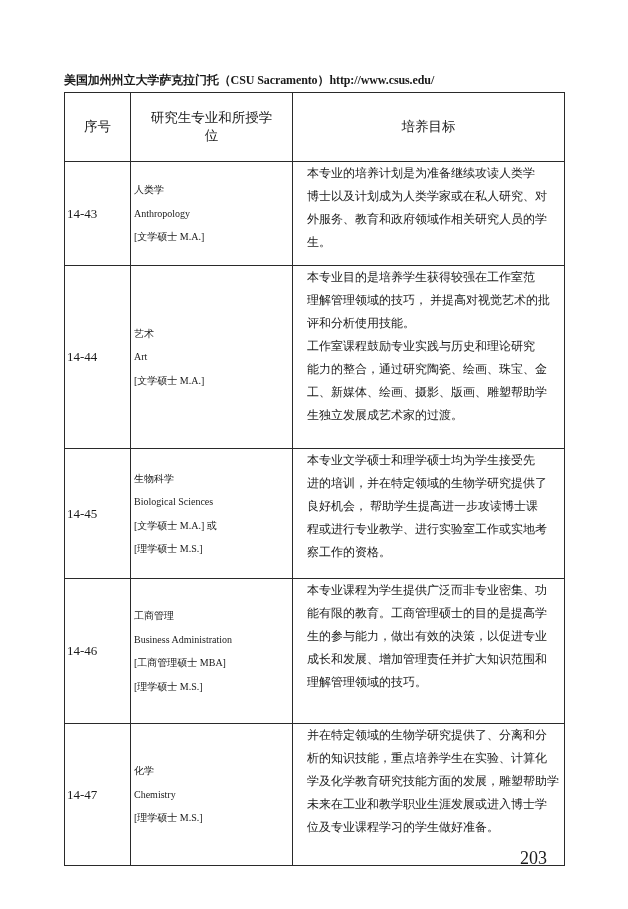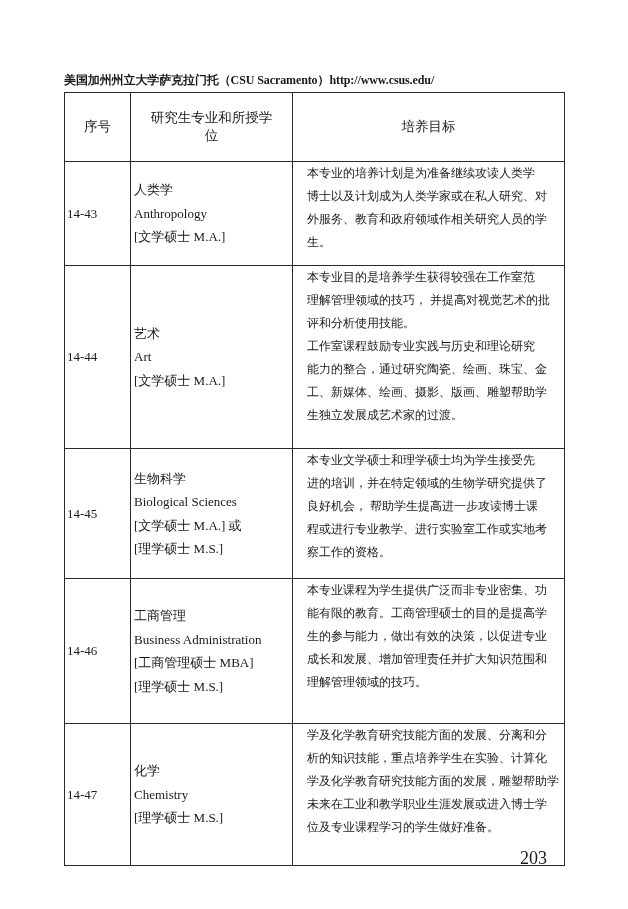--- a/index.html
+++ b/index.html
@@ -6,21 +6,21 @@
   body { width:628px; height:909px; position:relative; overflow:hidden;
          font-family:"Liberation Serif","DejaVu Serif",serif; color:#1a1a1a; }
   .title { position:absolute; left:64px; top:72px; width:510px; font-size:12px;
            font-weight:bold; white-space:nowrap; letter-spacing:-0.1px; }
   table { position:absolute; left:64px; top:92px; width:500px; border-collapse:collapse; table-layout:fixed; }
   td, th { border:1.4px solid #2a2a2a; vertical-align:middle; padding:16px; }
   th { font-weight:normal; font-size:13.5px; height:25px; text-align:center;
        font-family:"DejaVu Sans","Liberation Sans",sans-serif; }
   .c1 { width:66px; } .c2 { width:162px; } .c3 { width:272px; }
   td.num { font-size:13px; padding-left:2px; }
-  td.major { font-size:13px; line-height:23.5px; padding-left:3px; }
+  td.major { font-size:10px; line-height:23.5px; padding-left:3px; }
   td.goal { font-size:12px; line-height:23px; padding:0 2px 0 14px; vertical-align:top; text-align:justify; }
   td.goal .line { display:block; white-space:nowrap; overflow:hidden; }
   .page-num { position:absolute; left:520px; top:848px; font-size:18px; }
 </style>
 </head>
 <body>
 
 <div class="title">美国加州州立大学萨克拉门托（CSU Sacramento）http://www.csus.edu/</div>
 
 <table>
@@ -101,21 +101,21 @@
         </td>
       </tr>
       <tr style="height: 142px;">
         <td class="num">14-47</td>
         <td class="major">
           <div>化学</div>
           <div>Chemistry</div>
           <div>[理学硕士  M.S.]</div>
         </td>
         <td class="goal">
-          <span class="line">学及化学教育研究技能方面的发展、分离和分</span>
+          <span class="line">并在特定领域的生物学研究提供了、分离和分</span>
           <span class="line">析的知识技能，重点培养学生在实验、计算化</span>
           <span class="line">学及化学教育研究技能方面的发展，雕塑帮助学</span>
           <span class="line">未来在工业和教学职业生涯发展或进入博士学</span>
           <span class="line">位及专业课程学习的学生做好准备。</span>
         </td>
       </tr>
     </tbody>
 </table>
 
 <div class="page-num">203</div>

